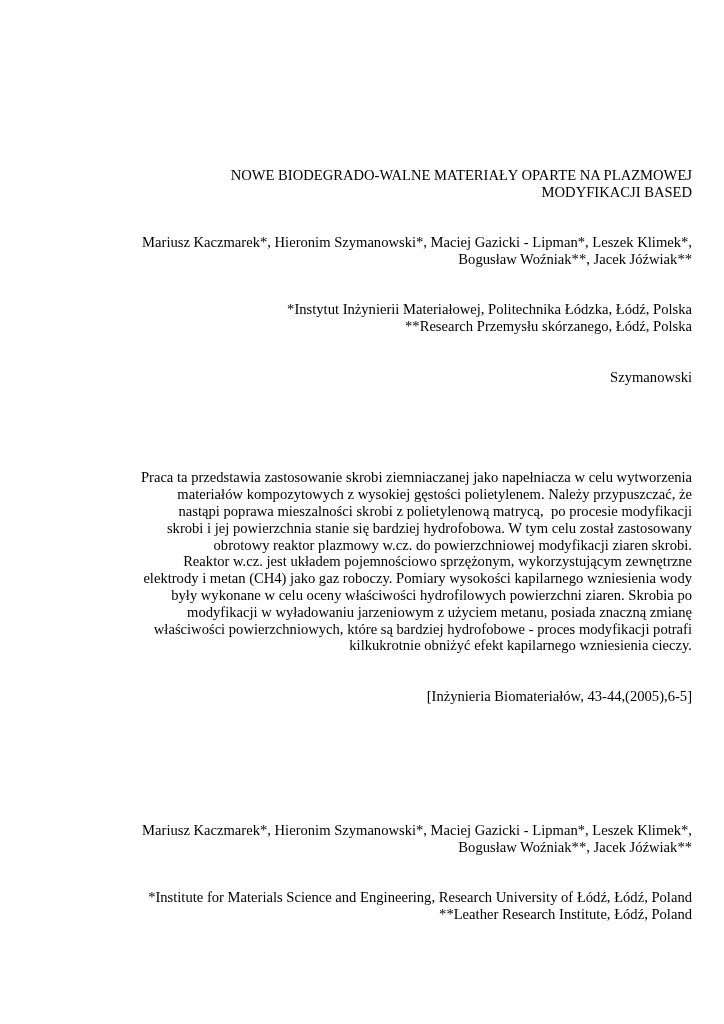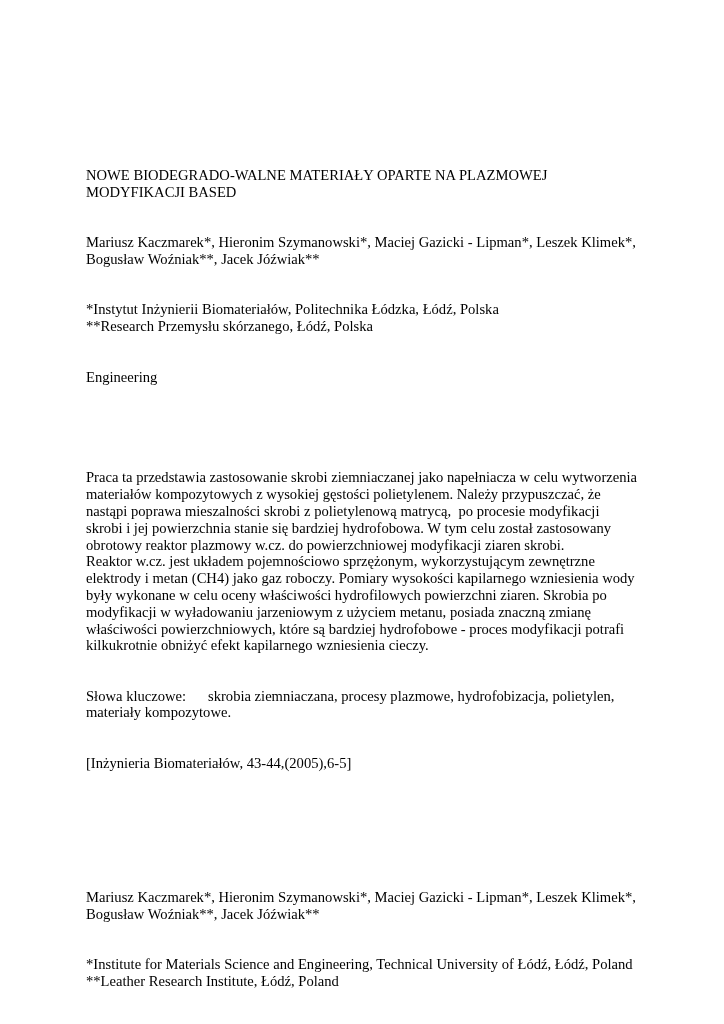--- a/index.html
+++ b/index.html
@@ -27,45 +27,45 @@
     width: 606px;
     color: #000000;
     font-family: "Liberation Serif", serif;
     font-size: 14.6px;
     line-height: 16.8px;
     white-space: pre-wrap;
     text-align: left;
   }
   .line {
     min-height: 16.8px;
+    text-align: right;
   }
   .blank-line {
     height: 16.8px;
   }
 </style>
 </head>
 <body>
 
 <div class="page">
   <div class="content">
 
     <article>
       <div><div class="line">NOWE BIODEGRADO-WALNE MATERIAŁY OPARTE NA PLAZMOWEJ</div><div class="line">MODYFIKACJI BASED</div></div>
       <div><div class="line">Mariusz Kaczmarek*, Hieronim Szymanowski*, Maciej Gazicki - Lipman*, Leszek Klimek*,</div><div class="line">Bogusław Woźniak**, Jacek Jóźwiak**</div></div>
-      <div><div class="line">*Instytut Inżynierii Biomateriałów, Politechnika Łódzka, Łódź, Polska</div><div class="line">**Research Przemysłu skórzanego, Łódź, Polska</div></div>
-      <div class="line">Engineering</div>
+      <div><div class="line">*Instytut Inżynierii Materiałowej, Politechnika Łódzka, Łódź, Polska</div><div class="line">**Research Przemysłu skórzanego, Łódź, Polska</div></div>
+      <div class="line">Szymanowski</div>
       <div class="blank-line"></div>
       <div><div class="line">Praca ta przedstawia zastosowanie skrobi ziemniaczanej jako napełniacza w celu wytworzenia</div><div class="line">materiałów kompozytowych z wysokiej gęstości polietylenem. Należy przypuszczać, że</div><div class="line">nastąpi poprawa mieszalności skrobi z polietylenową matrycą,  po procesie modyfikacji</div><div class="line">skrobi i jej powierzchnia stanie się bardziej hydrofobowa. W tym celu został zastosowany</div><div class="line">obrotowy reaktor plazmowy w.cz. do powierzchniowej modyfikacji ziaren skrobi.</div><div class="line">Reaktor w.cz. jest układem pojemnościowo sprzężonym, wykorzystującym zewnętrzne</div><div class="line">elektrody i metan (CH4) jako gaz roboczy. Pomiary wysokości kapilarnego wzniesienia wody</div><div class="line">były wykonane w celu oceny właściwości hydrofilowych powierzchni ziaren. Skrobia po</div><div class="line">modyfikacji w wyładowaniu jarzeniowym z użyciem metanu, posiada znaczną zmianę</div><div class="line">właściwości powierzchniowych, które są bardziej hydrofobowe - proces modyfikacji potrafi</div><div class="line">kilkukrotnie obniżyć efekt kapilarnego wzniesienia cieczy.</div></div>
-      <div><div class="line">Słowa kluczowe:      skrobia ziemniaczana, procesy plazmowe, hydrofobizacja, polietylen,</div><div class="line">materiały kompozytowe.</div></div>
       <div class="line">[Inżynieria Biomateriałów, 43-44,(2005),6-5]</div>
     </article>
 
     <article>
       <div><div class="line">Mariusz Kaczmarek*, Hieronim Szymanowski*, Maciej Gazicki - Lipman*, Leszek Klimek*,</div><div class="line">Bogusław Woźniak**, Jacek Jóźwiak**</div></div>
-      <div><div class="line">*Institute for Materials Science and Engineering, Technical University of Łódź, Łódź, Poland</div><div class="line">**Leather Research Institute, Łódź, Poland</div></div>
+      <div><div class="line">*Institute for Materials Science and Engineering, Research University of Łódź, Łódź, Poland</div><div class="line">**Leather Research Institute, Łódź, Poland</div></div>
       
       
       
       
     </article>
 
     
 
     
 

